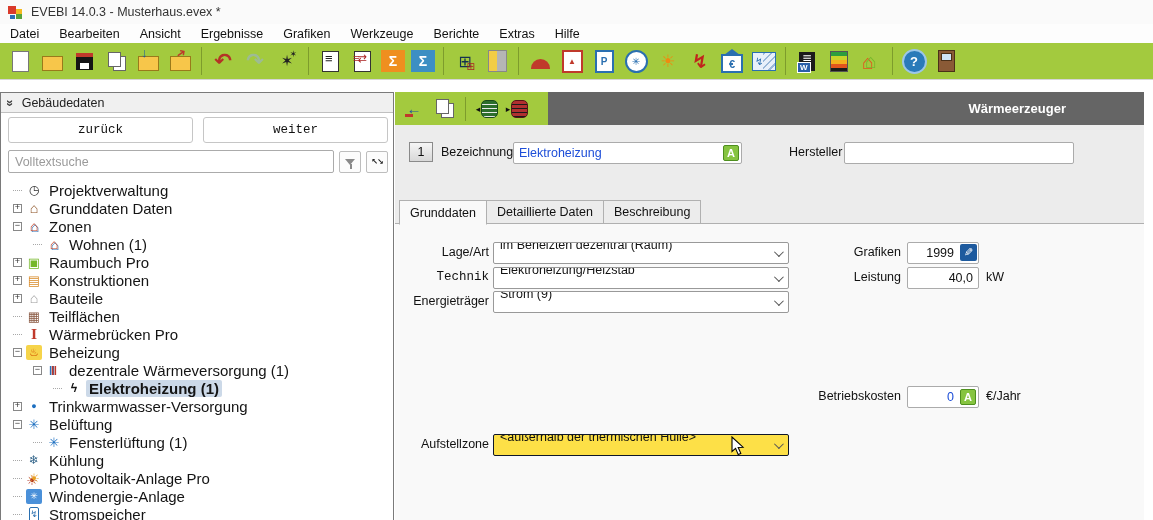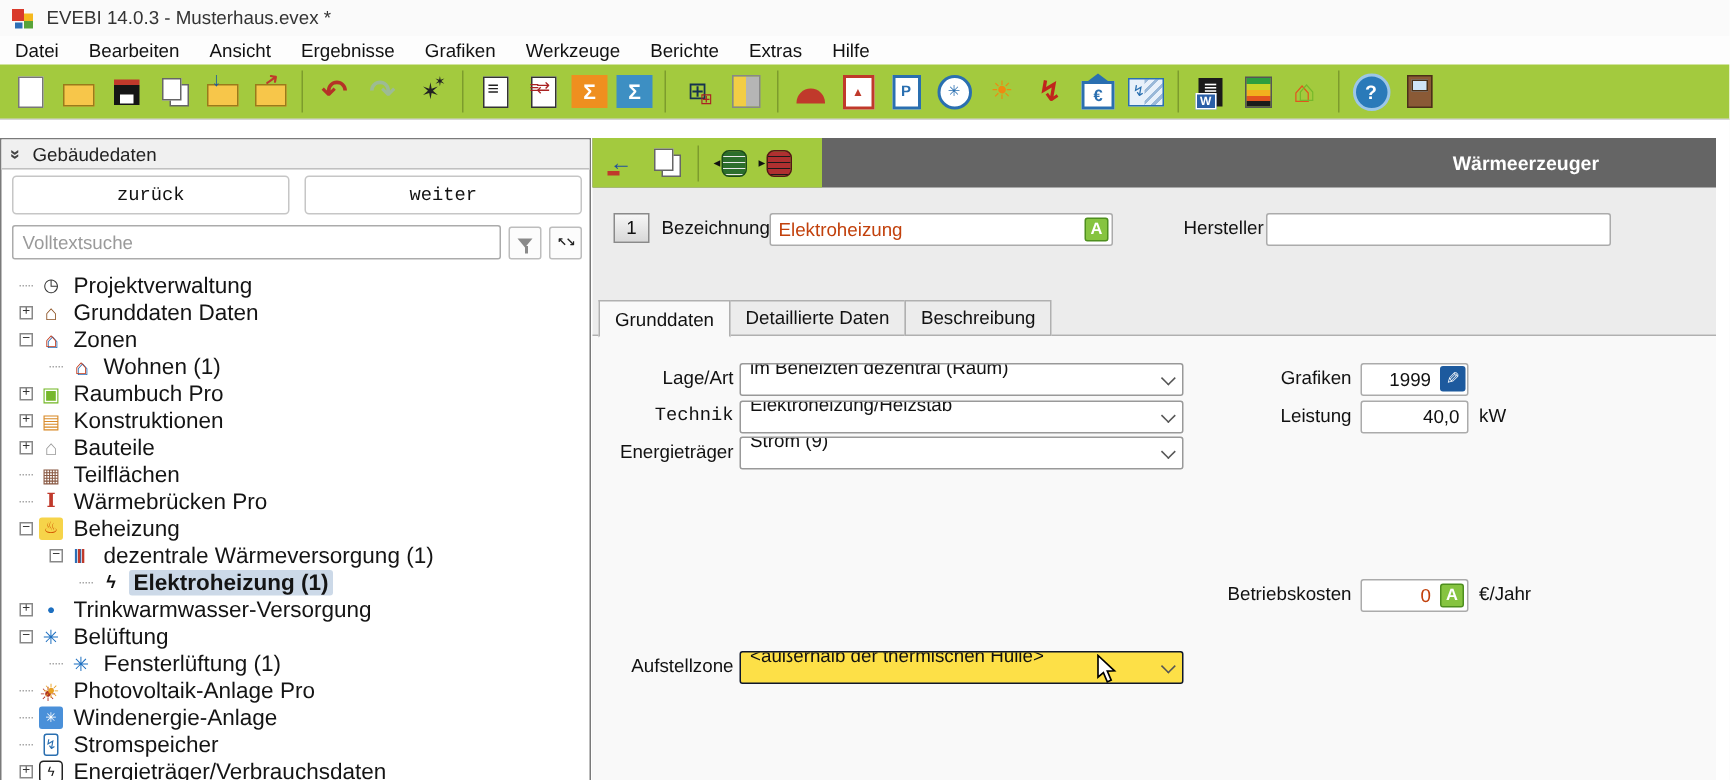--- a/index.html
+++ b/index.html
@@ -128,21 +128,21 @@
   .db-green { background:repeating-linear-gradient(180deg,#2c6e2c 0 3px,#e8e8e8 3px 4px); border:1px solid #1b4a1b; }
   .db-red { background:repeating-linear-gradient(180deg,#b03030 0 3px,#1b1b1b 3px 4px); border:1px solid #551515; }
   .dbarrow { font-size:9px; color:#111; margin-right:1px; }
   .ph-title { flex:1; display:flex; align-items:center; justify-content:flex-end; padding-right:78px; color:#fff; font-weight:bold; font-size:13px; }
 
   .badge { position:absolute; left:14px; top:50px; width:24px; height:20px; background:linear-gradient(#f6f6f6,#d8d8d8); border:1px solid #8a8a8a; display:flex; align-items:center; justify-content:center; font-size:12.5px; color:#111; }
   .flabel { position:absolute; font-size:12.5px; color:#111; white-space:nowrap; }
   .r { text-align:right; }
   .inwrap { position:absolute; }
   .tin { width:100%; height:100%; border:1px solid #ababab; border-radius:2px; background:#fff; font-size:12.5px; padding:0 5px; display:flex; align-items:center; color:#111; white-space:nowrap; overflow:hidden; }
-  .tin.gray { color:#c2410c; }
+  .tin.gray { color:#1d4ed8; }
   .tin.num { justify-content:flex-end; }
   .abtn { position:absolute; right:3px; top:3px; width:16px; height:16px; background:#86c440; border:1px solid #4e8f1e; border-radius:2px; color:#fff; font-weight:bold; font-size:11px; display:flex; align-items:center; justify-content:center; }
   .pbtn { position:absolute; right:2px; top:2px; width:17px; height:17px; background:#1d5a9e; border-radius:2px; color:#fff; font-size:11px; display:flex; align-items:center; justify-content:center; }
   .pbtn::before { content:"✎"; transform:scaleX(-1); }
 
   .tabstrip { position:absolute; top:108px; left:4px; display:flex; z-index:2; }
   .tab { height:24px; padding:0 10px; display:flex; align-items:center; font-size:12.5px; color:#111; border:1px solid #b0b0b0; background:#ececec; margin-right:-1px; cursor:default; }
   .tab.active { background:#f9f9f9; border-bottom:1px solid #f9f9f9; height:25px; z-index:3; }
   .tabpanel { position:absolute; top:131px; left:0; right:0; bottom:0; background:#f9f9f9; border-top:1px solid #b0b0b0; }
 
@@ -303,20 +303,25 @@
           </div>
         <div class="trow lv0" data-name="tree-item-belueftung">
             <span class="exp expanded" data-name="expand-toggle"></span>
             <span class="ticon" data-name="belueftung-icon"></span>
             <span class="tlabel">Belüftung</span>
           </div>
         <div class="trow lv1" data-name="tree-item-fensterlueftung">
             <span class="exp leaf"></span>
             <span class="ticon" data-name="fensterlueftung-icon"></span>
             <span class="tlabel">Fensterlüftung (1)</span>
+          </div>
+        <div class="trow lv0" data-name="tree-item-kuehlung">
+            <span class="exp leaf"></span>
+            <span class="ticon" data-name="kuehlung-icon"></span>
+            <span class="tlabel">Kühlung</span>
           </div>
         <div class="trow lv0" data-name="tree-item-photovoltaik">
             <span class="exp leaf"></span>
             <span class="ticon" data-name="photovoltaik-icon"></span>
             <span class="tlabel">Photovoltaik-Anlage Pro</span>
           </div>
         <div class="trow lv0" data-name="tree-item-windenergie">
             <span class="exp leaf"></span>
             <span class="ticon" data-name="windenergie-icon"></span>
             <span class="tlabel">Windenergie-Anlage</span>

